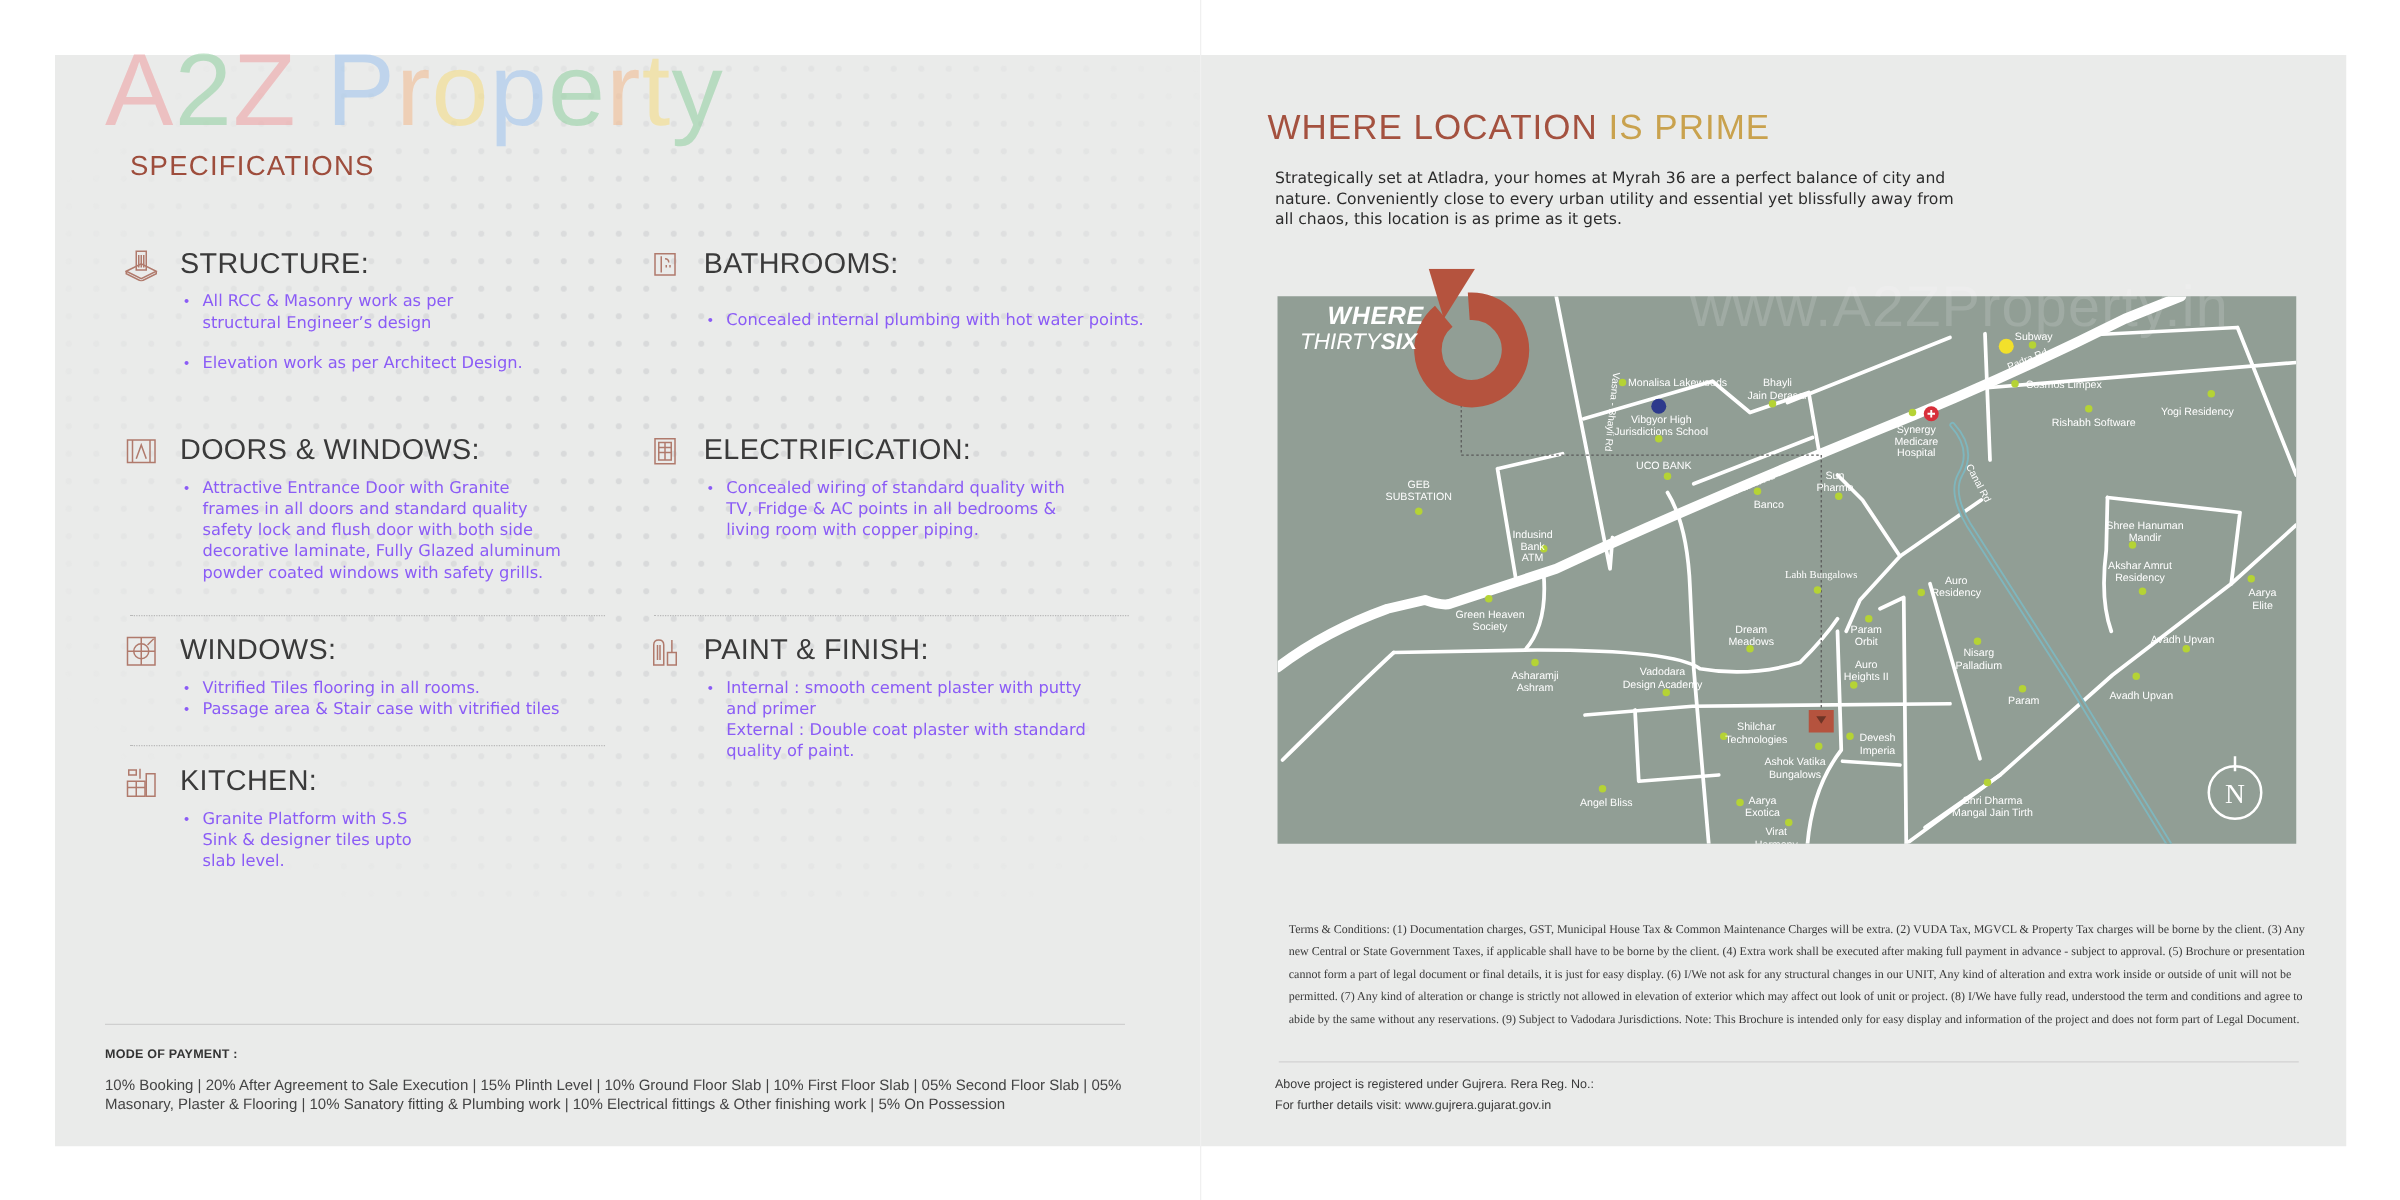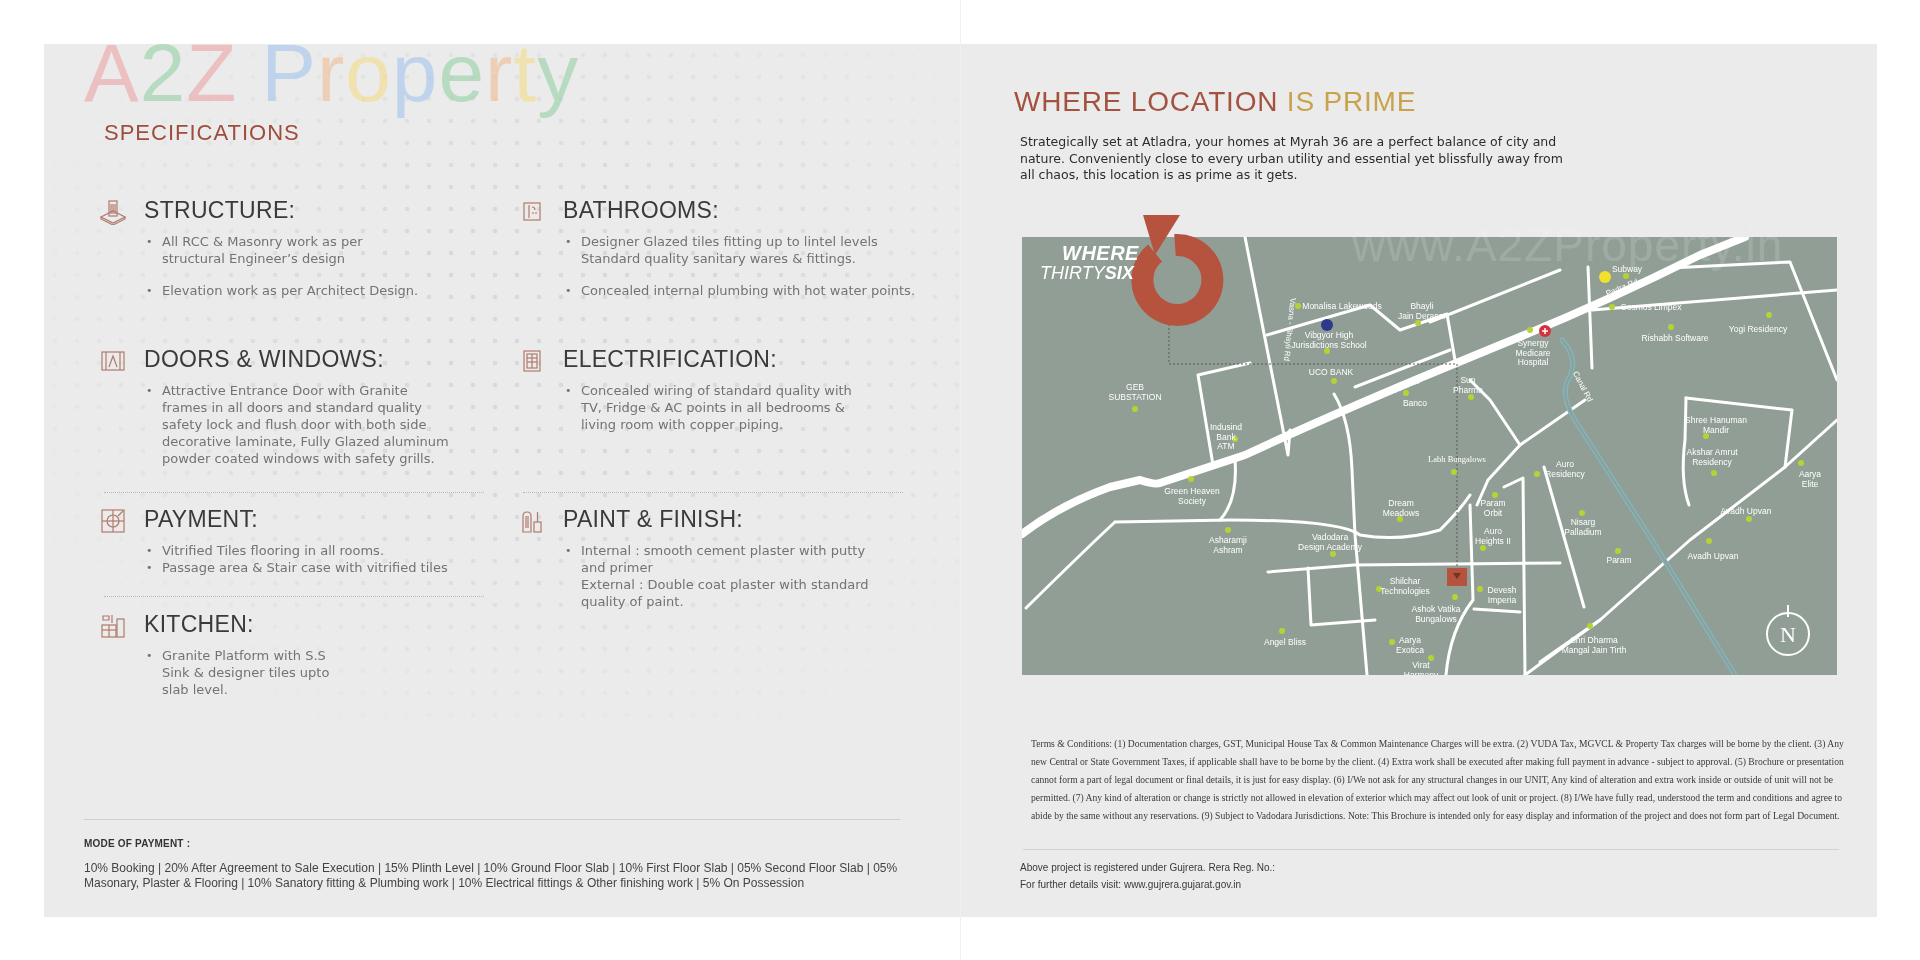--- a/index.html
+++ b/index.html
@@ -30,21 +30,21 @@
     position: absolute; left: 104px; top: 120px; font-family: "Liberation Sans", sans-serif;
     font-size: 22px; letter-spacing: 1px; color: #9e4d3c;
   }
 
   .spec { position: absolute; }
   .spec .ico { position: absolute; left: 0; top: 2px; width: 26px; height: 26px; }
   .spec h3 {
     position: absolute; left: 44px; top: 0; font-family: "Liberation Sans", sans-serif;
     font-weight: normal; font-size: 23px; color: #3a3a3a; white-space: nowrap; letter-spacing: 0.3px;
   }
-  .spec ul { position: absolute; left: 44px; top: 36px; list-style: none; font-size: 13px; line-height: 17px; color: #737373; }
+  .spec ul { position: absolute; left: 44px; top: 36px; list-style: none; font-size: 13px; line-height: 17px; color: #8b5cf6; }
   .spec li { position: relative; padding-left: 18px; white-space: pre-line; }
   .spec li::before { content: "•"; position: absolute; left: 2px; top: 0; font-size: 11px; }
   .spec li.gap { margin-top: 15px; }
 
   .dotted-sep { position: absolute; height: 0; border-top: 1px dotted #b9b9b9; }
 
   .pay-rule { position: absolute; left: 84px; top: 819px; width: 816px; height: 1px; background: #cfcfcf; }
   .pay-label {
     position: absolute; left: 84px; top: 838px; font-family: "Liberation Sans", sans-serif;
     font-size: 10px; font-weight: bold; color: #333; letter-spacing: 0.2px;
@@ -137,22 +137,20 @@
     <g fill="none" stroke="#b07a6c" stroke-width="1.2">
       <rect x="5" y="4" width="16" height="17"></rect>
         <line x1="10" y1="6" x2="10" y2="19"></line>
         <path d="M13 8 Q16 8 16 11"></path>
         <line x1="14" y1="13" x2="14" y2="15"></line>
         <line x1="17" y1="13" x2="17" y2="15"></line>
     </g>
   </svg>
   <h3>BATHROOMS:</h3>
   <ul>
-    <li>Designer Glazed tiles fitting up to lintel levels
-Standard quality sanitary wares &amp; fittings.</li>
     <li class="gap">Concealed internal plumbing with hot water points.</li>
   </ul>
 </div>
 
 <div class="spec" style="left:100px; top:346px; width:380px;">
   <svg class="ico" viewBox="0 0 26 26">
     <g fill="none" stroke="#b07a6c" stroke-width="1.2">
       <rect x="2" y="4" width="22" height="18"></rect>
         <line x1="6" y1="4" x2="6" y2="22"></line>
         <line x1="20" y1="4" x2="20" y2="22"></line>
@@ -193,21 +191,21 @@
 <div class="spec" style="left:100px; top:506px; width:380px;">
   <svg class="ico" viewBox="0 0 26 26">
     <g fill="none" stroke="#b07a6c" stroke-width="1.2">
       <rect x="2" y="2" width="22" height="22"></rect>
         <circle cx="13" cy="13" r="6"></circle>
         <line x1="2" y1="13" x2="24" y2="13"></line>
         <line x1="13" y1="2" x2="13" y2="24"></line>
         <path d="M18 8 L23 3"></path>
     </g>
   </svg>
-  <h3>PAYMENT:</h3>
+  <h3>WINDOWS:</h3>
   <ul>
     <li>Vitrified Tiles flooring in all rooms.</li>
     <li>Passage area &amp; Stair case with vitrified tiles</li>
   </ul>
 </div>
 
 <div class="spec" style="left:519px; top:506px; width:400px;">
   <svg class="ico" viewBox="0 0 26 26">
     <g fill="none" stroke="#b07a6c" stroke-width="1.2">
       <path d="M4 24 L4 8 Q4 4 8 4 Q12 4 12 8 L12 24 Z"></path>

